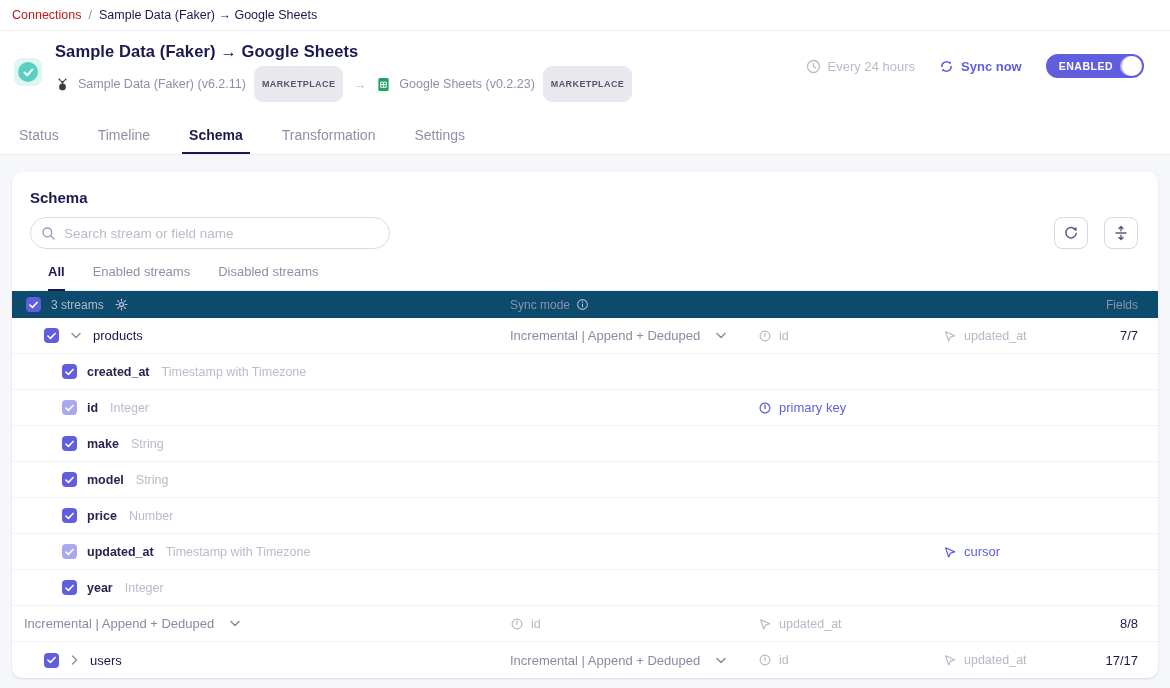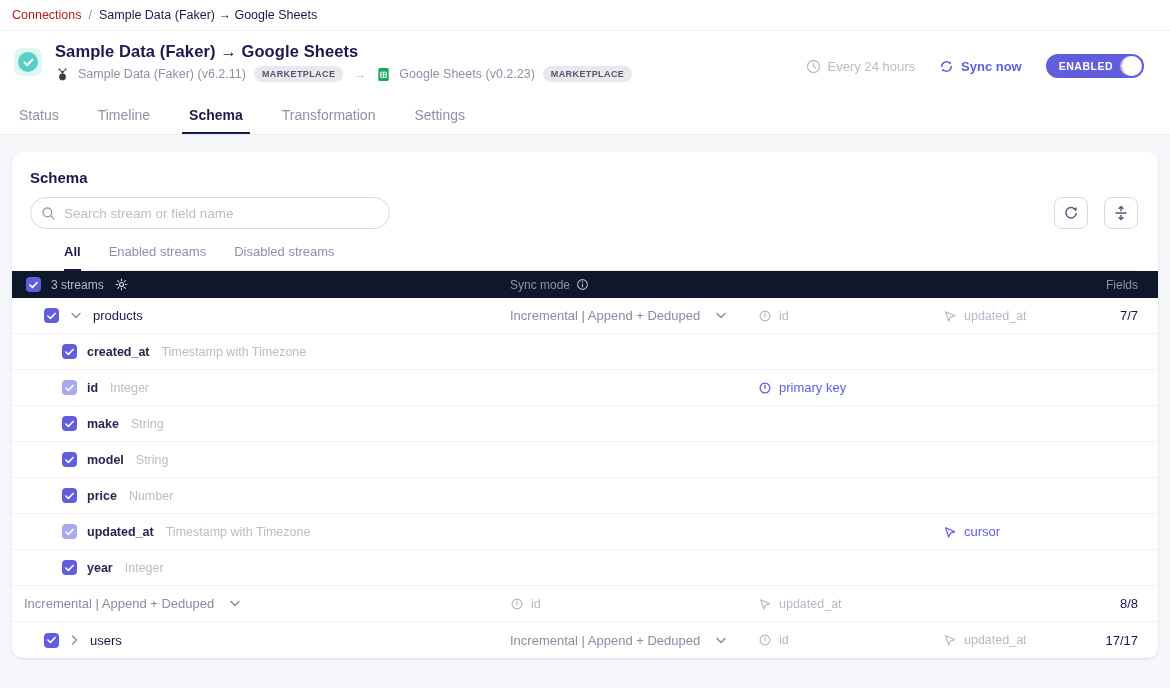--- a/index.html
+++ b/index.html
@@ -32,21 +32,21 @@
     display:flex; align-items:center; justify-content:center;
   }
   .status-circle {
     width:20px; height:20px; border-radius:50%; background:#59cfc3;
     display:flex; align-items:center; justify-content:center;
   }
   .conn-title { font-size:16.5px; font-weight:600; color:#1a194d; letter-spacing:.1px; }
   .conn-sub { margin-top:5px; display:flex; align-items:center; gap:8px; font-size:12.5px; color:#8e90a6; }
   .badge {
     background:#e8e8ee; color:#55566e; font-size:9px; font-weight:700;
-    letter-spacing:.4px; padding:3px 8px; border-radius:9px;
+    letter-spacing:.4px; padding:13px 8px; border-radius:9px;
   }
   .sub-arrow { color:#b9bcc9; font-size:13px; margin:0 2px; }
   .conn-right { display:flex; align-items:center; gap:24px; margin-top:12px; }
   .schedule { display:flex; align-items:center; gap:7px; color:#b9bcc9; font-size:13px; }
   .syncnow { display:flex; align-items:center; gap:7px; color:#615ede; font-size:13px; font-weight:600; cursor:pointer; }
   .toggle {
     background:#615ede; border-radius:12px; height:24px; display:flex;
     align-items:center; padding:2px 2px 2px 13px; gap:9px; cursor:pointer;
   }
   .toggle-label { color:#fff; font-size:10.5px; font-weight:700; letter-spacing:.5px; }
@@ -79,26 +79,26 @@
   .searchbox input { border:none; outline:none; flex:1; font-size:13.5px; font-family:inherit; color:#1a194d; background:transparent; }
   .searchbox input::placeholder { color:#b9bcc9; }
   .head-actions { position:absolute; right:20px; top:45px; display:flex; gap:16px; }
   .icon-btn {
     width:34px; height:32px; border:1px solid #d7d8e2; border-radius:8px; background:#fff;
     display:flex; align-items:center; justify-content:center; color:#595b7e; cursor:pointer;
   }
 
   .filter-tabs { margin-top:15px; padding-left:18px; display:flex; gap:28px; border-bottom:1px solid #ededf2; }
   .ftab { font-size:13px; color:#8e90a6; padding-bottom:11px; position:relative; cursor:pointer; }
-  .ftab.active { color:#1a194d; font-weight:700;margin-left:16px; }
+  .ftab.active { color:#1a194d; font-weight:700; }
   .ftab.active::after { content:""; position:absolute; left:0; right:0; bottom:-1px; height:2px; background:#1a194d; }
 
   
   .grid { display:grid; grid-template-columns:486px 248px 185px 150px auto; align-items:center; }
-  .thead { height:27px; background:#0f172a; font-size:12px; }
+  .thead { height:27px; background:#0c4a6e; font-size:12px; }
   .th-streams { display:flex; align-items:center; gap:10px; padding-left:14px; color:#b6b8c7; }
   .th-sync { display:flex; align-items:center; gap:6px; color:#8e90a6; padding-left:12px; }
   .th-fields { grid-column:5; text-align:right; padding-right:20px; color:#8e90a6; }
 
   .row { height:36px; border-bottom:1px solid #f1f1f6; font-size:13px; }
   .c-name { display:flex; align-items:center; }
   .stream-indent { padding-left:32px; gap:12px; }
   .field-indent { padding-left:50px; gap:10px; }
   .checkbox {
     width:15px; height:15px; border-radius:4px; background:#615ede; flex:0 0 auto;

